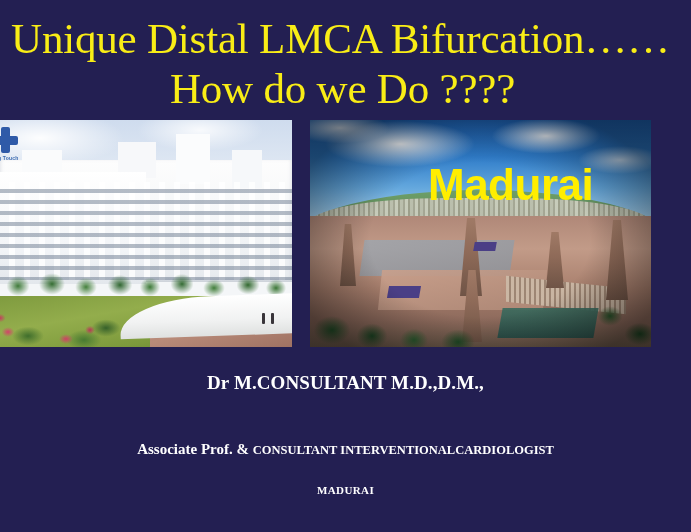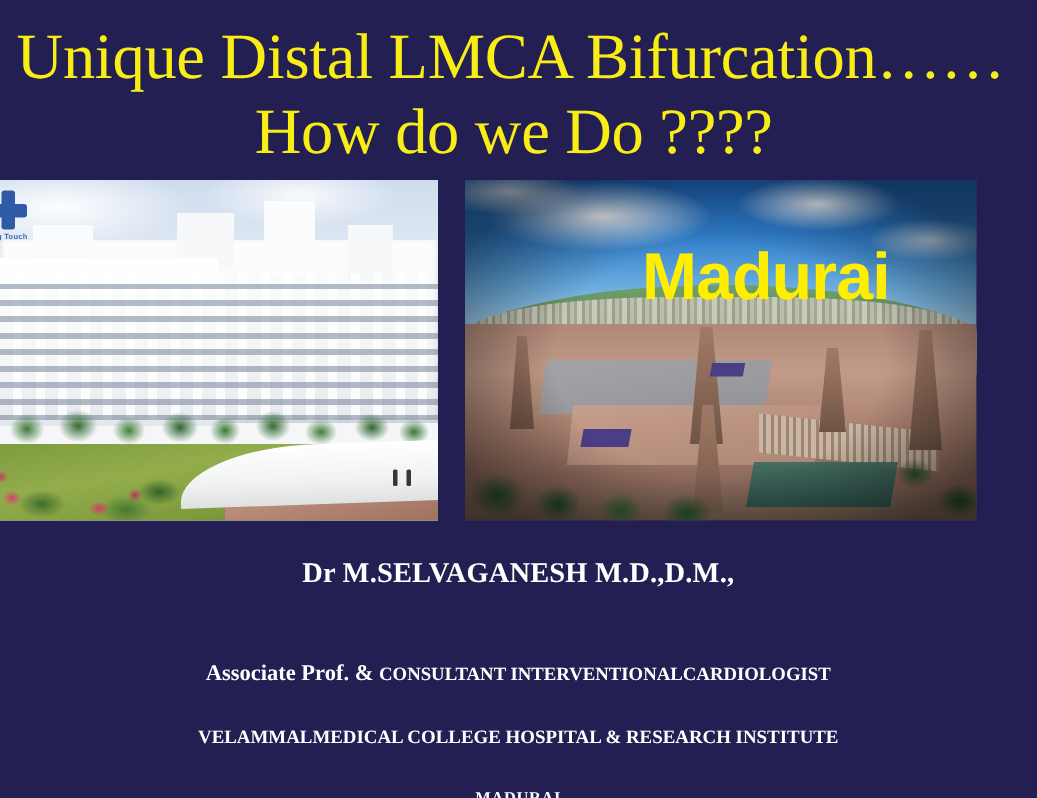--- a/index.html
+++ b/index.html
@@ -399,21 +399,20 @@
     <div class="mp-gopuram" id="mp-gop5"></div>
     <div id="mp-canopy"></div>
     <div id="mp-canopy2"></div>
     <div id="mp-tank"></div>
     <div id="mp-greenery"></div>
     <div id="mp-vignette"></div>
     <div id="madurai-label">Madurai</div>
   </div>
 
   <div id="credits">
-    <div id="credit-name">Dr M.SELVAGANESH  M.D.,D.M.,</div>
+    <div id="credit-name">Dr M.CONSULTANT  M.D.,D.M.,</div>
     <div id="credit-role">
       <span>Associate  Prof. &amp; </span><span class="small-caps">CONSULTANT INTERVENTIONALCARDIOLOGIST</span>
     </div>
-    <div id="credit-institute">VELAMMALMEDICAL COLLEGE HOSPITAL &amp; RESEARCH INSTITUTE</div>
     <div id="credit-city">MADURAI</div>
   </div>
 
 </div>
 
 </body></html>

